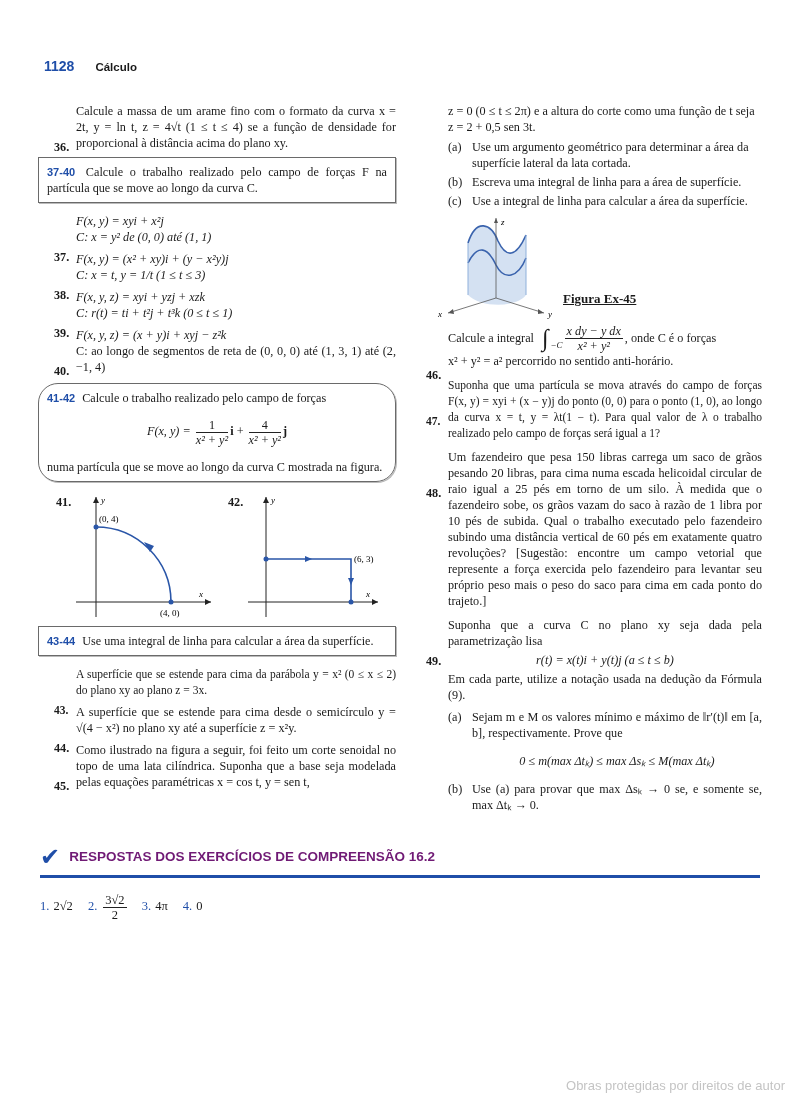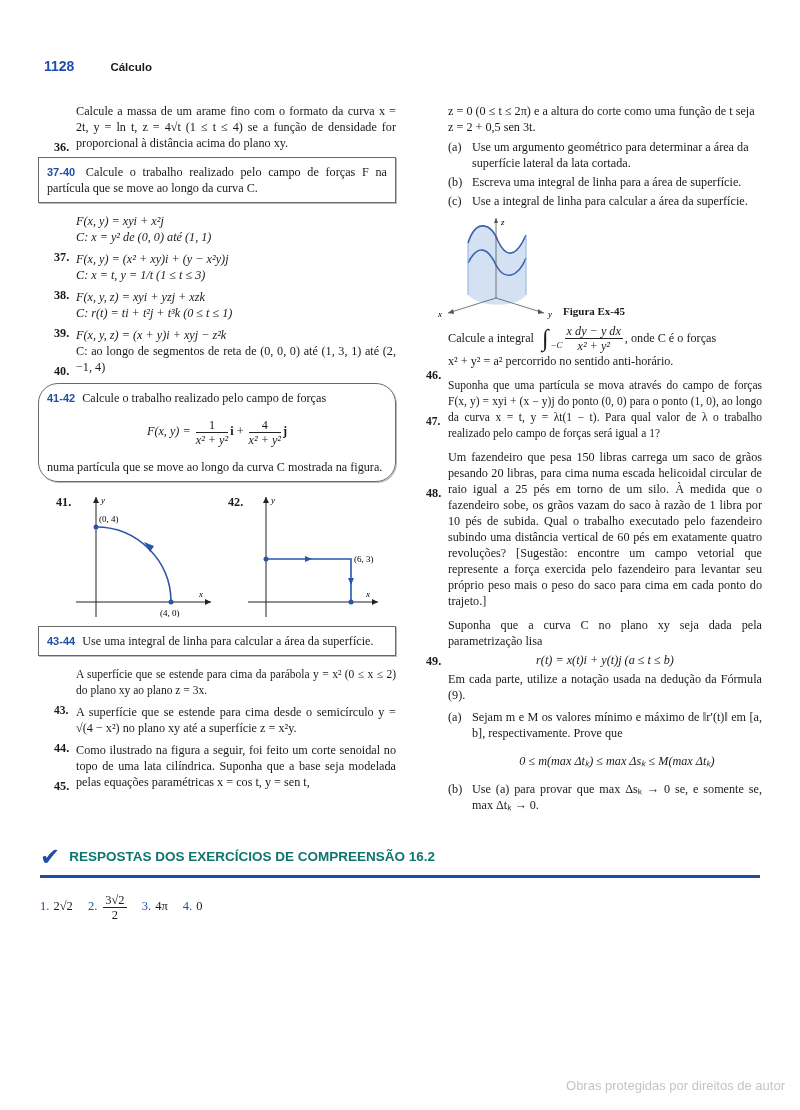--- a/index.html
+++ b/index.html
@@ -1,41 +1,41 @@
 <!DOCTYPE html>
 <html><head>
 <meta charset="utf-8">
 <style>
   html, body { margin:0; padding:0; background:#fff; }
   body { width:800px; height:1110px; position:relative; overflow:hidden;
          font-family:"Liberation Serif", serif; color:#1a1a1a; font-size:12.2px; line-height:16px; }
   .hdr { position:absolute; top:58px; left:44px; }
   .hdr .pg { font-family:"Liberation Sans", sans-serif; font-weight:bold; color:#1f4ea8; font-size:14px; }
-  .hdr .bk { font-family:"Liberation Sans", sans-serif; font-weight:bold; font-size:11.5px; margin-left:33px; }
+  .hdr .bk { font-family:"Liberation Sans", sans-serif; font-weight:bold; font-size:11.5px; margin-left:18px; }
   .col { position:absolute; top:103px; width:350px; }
   .colL { left:46px; }
   .colR { left:426px; }
   .ex { position:relative; padding-left:30px; margin-bottom:6px; text-align:justify; }
   .ex .num { position:absolute; left:8px; top:0; font-weight:bold;margin-top:36px; }
   .colR .ex .num { left:0; }
   .colR .ex { padding-left:22px; }
   .box { border:1px solid #6a6a6a; padding:6px 8px; margin:4px 0 10px -8px; box-shadow:1px 1px 0 #bbb; text-align:justify; }
   .box .tag { font-family:"Liberation Sans", sans-serif; font-weight:bold; color:#1f4ea8; font-size:11px; margin-right:4px; }
   i, .m { font-style:italic; }
   b.v { font-weight:bold; font-style:normal; }
   .sub { padding-left:24px; position:relative; margin:3px 0; }
   .sub .lb { position:absolute; left:0; }
   .center { text-align:center; }
   .frac { display:inline-block; vertical-align:middle; text-align:center; margin:0 2px; }
   .frac span { display:block; line-height:14px; }
   .frac .n { border-bottom:1px solid #222; padding:0 2px; }
   .figs { position:relative; height:130px; margin:4px 0 4px 0; }
   .fl { position:absolute; font-weight:bold;text-align:right; }
   .ans-h { position:absolute; top:848px; left:40px; width:720px; }
-  .ans-h .t { font-family:"Liberation Sans", sans-serif; font-weight:bold; color:#0f766e; font-size:13.5px; margin-left:6px; vertical-align:middle; }
+  .ans-h .t { font-family:"Liberation Sans", sans-serif; font-weight:bold; color:#701a75; font-size:13.5px; margin-left:6px; vertical-align:middle; }
   .ans-h .ck { color:#1f4ea8; font-size:24px; vertical-align:middle; }
   .rule { position:absolute; top:875px; left:40px; width:720px; height:3px; background:#1f4ea8; }
   .ans { position:absolute; top:893px; left:40px; font-size:12.5px; }
   .ans .k { color:#1f4ea8; margin-right:4px; }
   .ans .a { margin-right:12px; }
   .wm { position:absolute; right:15px; bottom:16px; font-family:"Liberation Sans", sans-serif; color:#c4c4c4; font-size:13px; }
   svg text { font-family:"Liberation Serif", serif; }
 </style>
 </head>
 <body>
@@ -159,21 +159,21 @@
       <line x1="60" y1="85" x2="60" y2="5" stroke="#555" stroke-width="0.8"></line>
       <polygon points="60,5 58,10 62,10" fill="#555"></polygon>
       <line x1="60" y1="85" x2="12" y2="100" stroke="#555" stroke-width="0.8"></line>
       <polygon points="12,100 17,96 18,101" fill="#555"></polygon>
       <line x1="60" y1="85" x2="108" y2="100" stroke="#555" stroke-width="0.8"></line>
       <polygon points="108,100 102,96 102,101" fill="#555"></polygon>
       <text x="65" y="12" font-size="9" font-style="italic">z</text>
       <text x="2" y="104" font-size="9" font-style="italic">x</text>
       <text x="112" y="104" font-size="9" font-style="italic">y</text>
     </svg>
-    <span style="position:absolute;left:137px;top:90px;font-weight:bold;font-size:11px;">Figura Ex-45</span>
+    <span style="position:absolute;left:137px;top:78px;font-weight:bold;font-size:13px;text-decoration:underline;">Figura Ex-45</span>
   </div>
 
   <div class="ex">
     <span class="num" style="top:8px;">46.</span>
     <div style="display:flex;align-items:center;">
       <span>Calcule a integral</span>
       <span style="font-size:24px;margin:0 2px 0 8px;">∫</span>
       <sub class="m" style="font-size:9px;margin-top:14px;">−C</sub>
       <span class="frac m">
           <span class="n">x dy − y dx</span>

